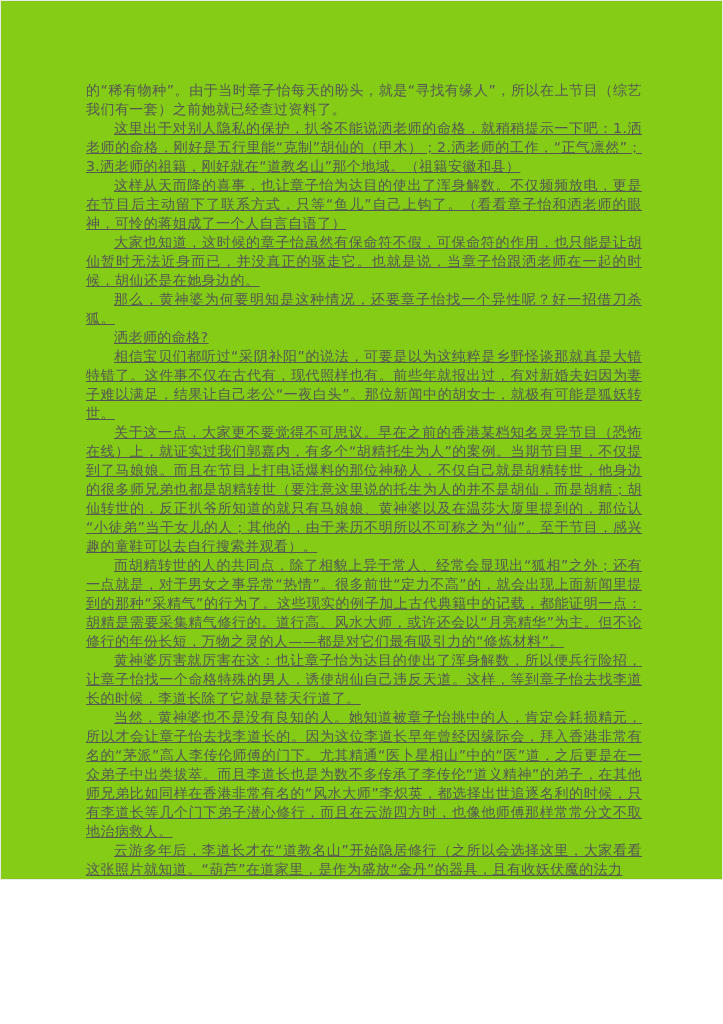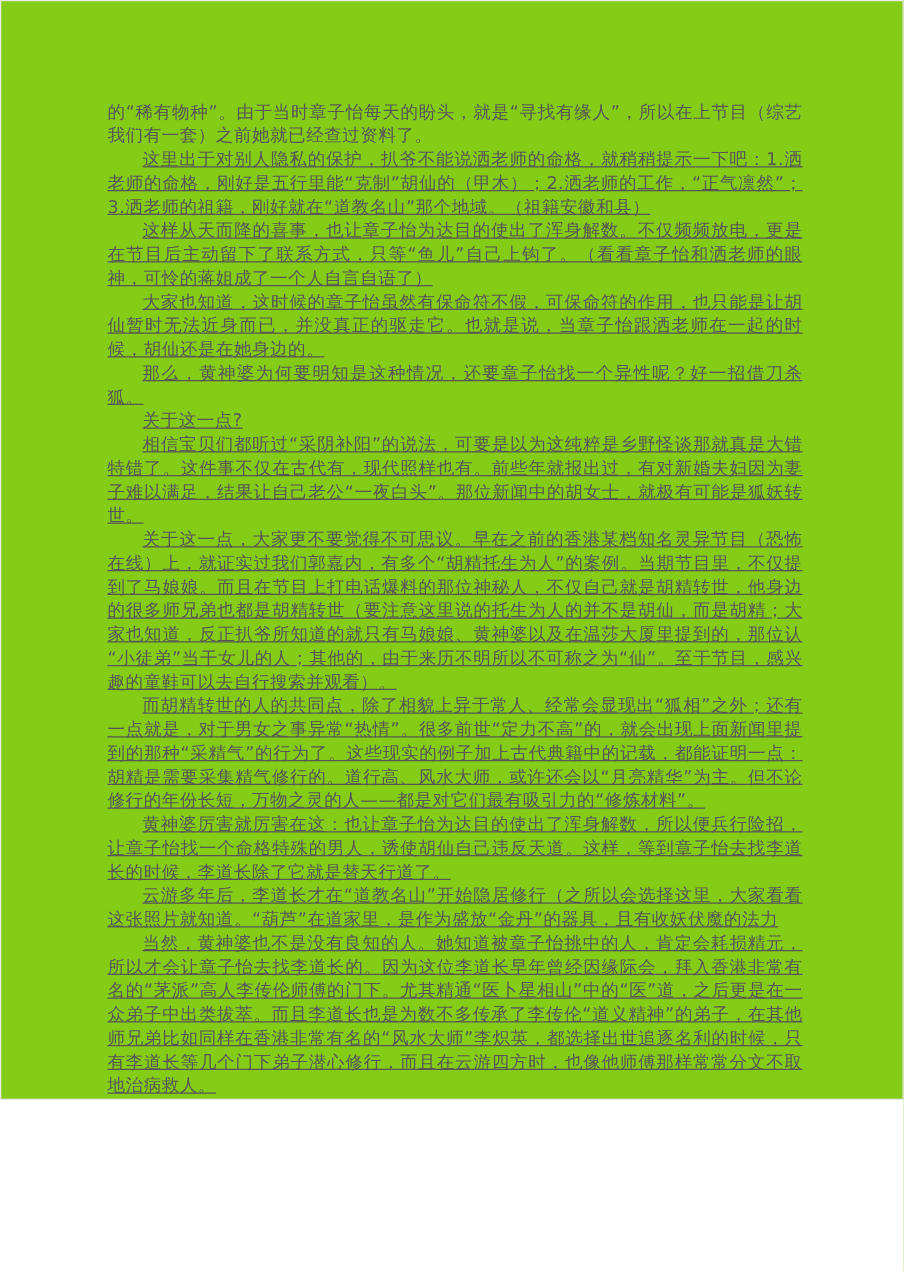--- a/index.html
+++ b/index.html
@@ -50,22 +50,22 @@
 </head>
 <body>
 
 <div class="scan-page">
   <div class="text-block">
     <p>的“稀有物种”。由于当时章子怡每天的盼头，就是“寻找有缘人”，所以在上节目（综艺我们有一套）之前她就已经查过资料了。</p>
     <p class="ind">这里出于对别人隐私的保护，扒爷不能说洒老师的命格，就稍稍提示一下吧：1.洒老师的命格，刚好是五行里能“克制”胡仙的（甲木）；2.洒老师的工作，“正气凛然”；3.洒老师的祖籍，刚好就在“道教名山”那个地域。（祖籍安徽和县）</p>
     <p class="ind">这样从天而降的喜事，也让章子怡为达目的使出了浑身解数。不仅频频放电，更是在节目后主动留下了联系方式，只等“鱼儿”自己上钩了。（看看章子怡和洒老师的眼神，可怜的蒋姐成了一个人自言自语了）</p>
     <p class="ind">大家也知道，这时候的章子怡虽然有保命符不假，可保命符的作用，也只能是让胡仙暂时无法近身而已，并没真正的驱走它。也就是说，当章子怡跟洒老师在一起的时候，胡仙还是在她身边的。</p>
     <p class="ind">那么，黄神婆为何要明知是这种情况，还要章子怡找一个异性呢？好一招借刀杀狐。</p>
-    <p class="ind">关于这一点?</p>
+    <p class="ind">洒老师的命格?</p>
     <p class="ind">相信宝贝们都听过“采阴补阳”的说法，可要是以为这纯粹是乡野怪谈那就真是大错特错了。这件事不仅在古代有，现代照样也有。前些年就报出过，有对新婚夫妇因为妻子难以满足，结果让自己老公“一夜白头”。那位新闻中的胡女士，就极有可能是狐妖转世。</p>
-    <p class="ind">关于这一点，大家更不要觉得不可思议。早在之前的香港某档知名灵异节目（恐怖在线）上，就证实过我们郭嘉内，有多个“胡精托生为人”的案例。当期节目里，不仅提到了马娘娘。而且在节目上打电话爆料的那位神秘人，不仅自己就是胡精转世，他身边的很多师兄弟也都是胡精转世（要注意这里说的托生为人的并不是胡仙，而是胡精；大家也知道，反正扒爷所知道的就只有马娘娘、黄神婆以及在温莎大厦里提到的，那位认“小徒弟”当干女儿的人；其他的，由于来历不明所以不可称之为“仙”。至于节目，感兴趣的童鞋可以去自行搜索并观看）。</p>
+    <p class="ind">关于这一点，大家更不要觉得不可思议。早在之前的香港某档知名灵异节目（恐怖在线）上，就证实过我们郭嘉内，有多个“胡精托生为人”的案例。当期节目里，不仅提到了马娘娘。而且在节目上打电话爆料的那位神秘人，不仅自己就是胡精转世，他身边的很多师兄弟也都是胡精转世（要注意这里说的托生为人的并不是胡仙，而是胡精；胡仙转世的，反正扒爷所知道的就只有马娘娘、黄神婆以及在温莎大厦里提到的，那位认“小徒弟”当干女儿的人；其他的，由于来历不明所以不可称之为“仙”。至于节目，感兴趣的童鞋可以去自行搜索并观看）。</p>
     <p class="ind">而胡精转世的人的共同点，除了相貌上异于常人、经常会显现出“狐相”之外；还有一点就是，对于男女之事异常“热情”。很多前世“定力不高”的，就会出现上面新闻里提到的那种“采精气”的行为了。这些现实的例子加上古代典籍中的记载，都能证明一点：胡精是需要采集精气修行的。道行高、风水大师，或许还会以“月亮精华”为主。但不论修行的年份长短，万物之灵的人——都是对它们最有吸引力的“修炼材料”。</p>
     <p class="ind">黄神婆厉害就厉害在这：也让章子怡为达目的使出了浑身解数，所以便兵行险招，让章子怡找一个命格特殊的男人，诱使胡仙自己违反天道。这样，等到章子怡去找李道长的时候，李道长除了它就是替天行道了。</p>
+    <p class="ind">当然，黄神婆也不是没有良知的人。她知道被章子怡挑中的人，肯定会耗损精元，所以才会让章子怡去找李道长的。因为这位李道长早年曾经因缘际会，拜入香港非常有名的“茅派”高人李传伦师傅的门下。尤其精通“医卜星相山”中的“医”道，之后更是在一众弟子中出类拔萃。而且李道长也是为数不多传承了李传伦“道义精神”的弟子，在其他师兄弟比如同样在香港非常有名的“风水大师”李炽英，都选择出世追逐名利的时候，只有李道长等几个门下弟子潜心修行，而且在云游四方时，也像他师傅那样常常分文不取地治病救人。</p>
     <p class="ind">云游多年后，李道长才在“道教名山”开始隐居修行（之所以会选择这里，大家看看这张照片就知道。“葫芦”在道家里，是作为盛放“金丹”的器具，且有收妖伏魔的法力</p>
-    <p class="ind">当然，黄神婆也不是没有良知的人。她知道被章子怡挑中的人，肯定会耗损精元，所以才会让章子怡去找李道长的。因为这位李道长早年曾经因缘际会，拜入香港非常有名的“茅派”高人李传伦师傅的门下。尤其精通“医卜星相山”中的“医”道，之后更是在一众弟子中出类拔萃。而且李道长也是为数不多传承了李传伦“道义精神”的弟子，在其他师兄弟比如同样在香港非常有名的“风水大师”李炽英，都选择出世追逐名利的时候，只有李道长等几个门下弟子潜心修行，而且在云游四方时，也像他师傅那样常常分文不取地治病救人。</p>
   </div>
   <div class="page-number">27</div>
 </div>
 
 </body></html>

